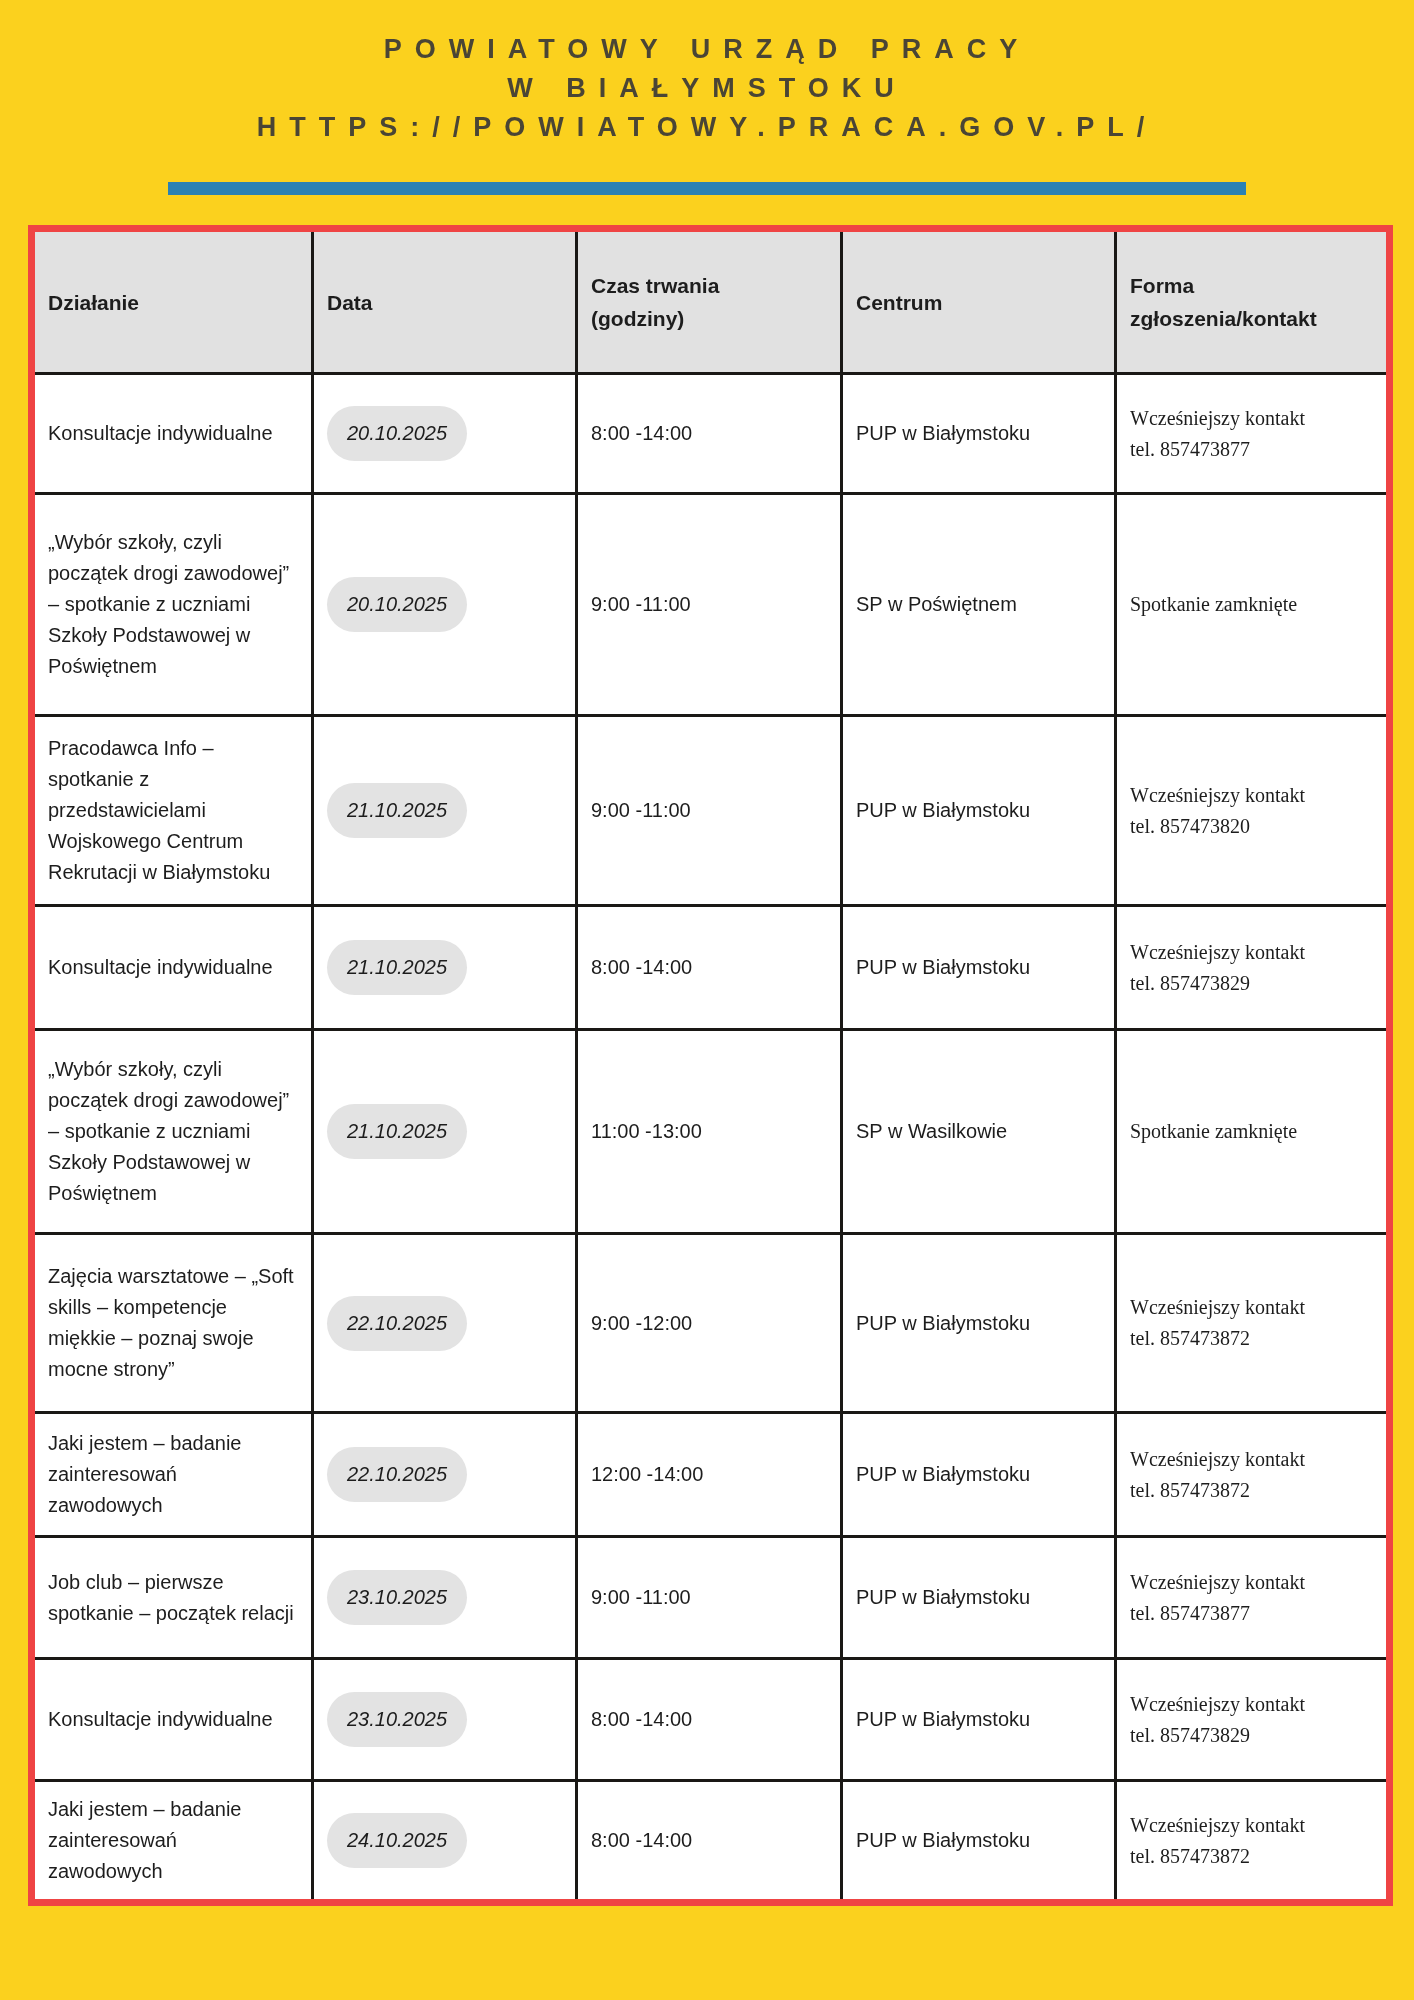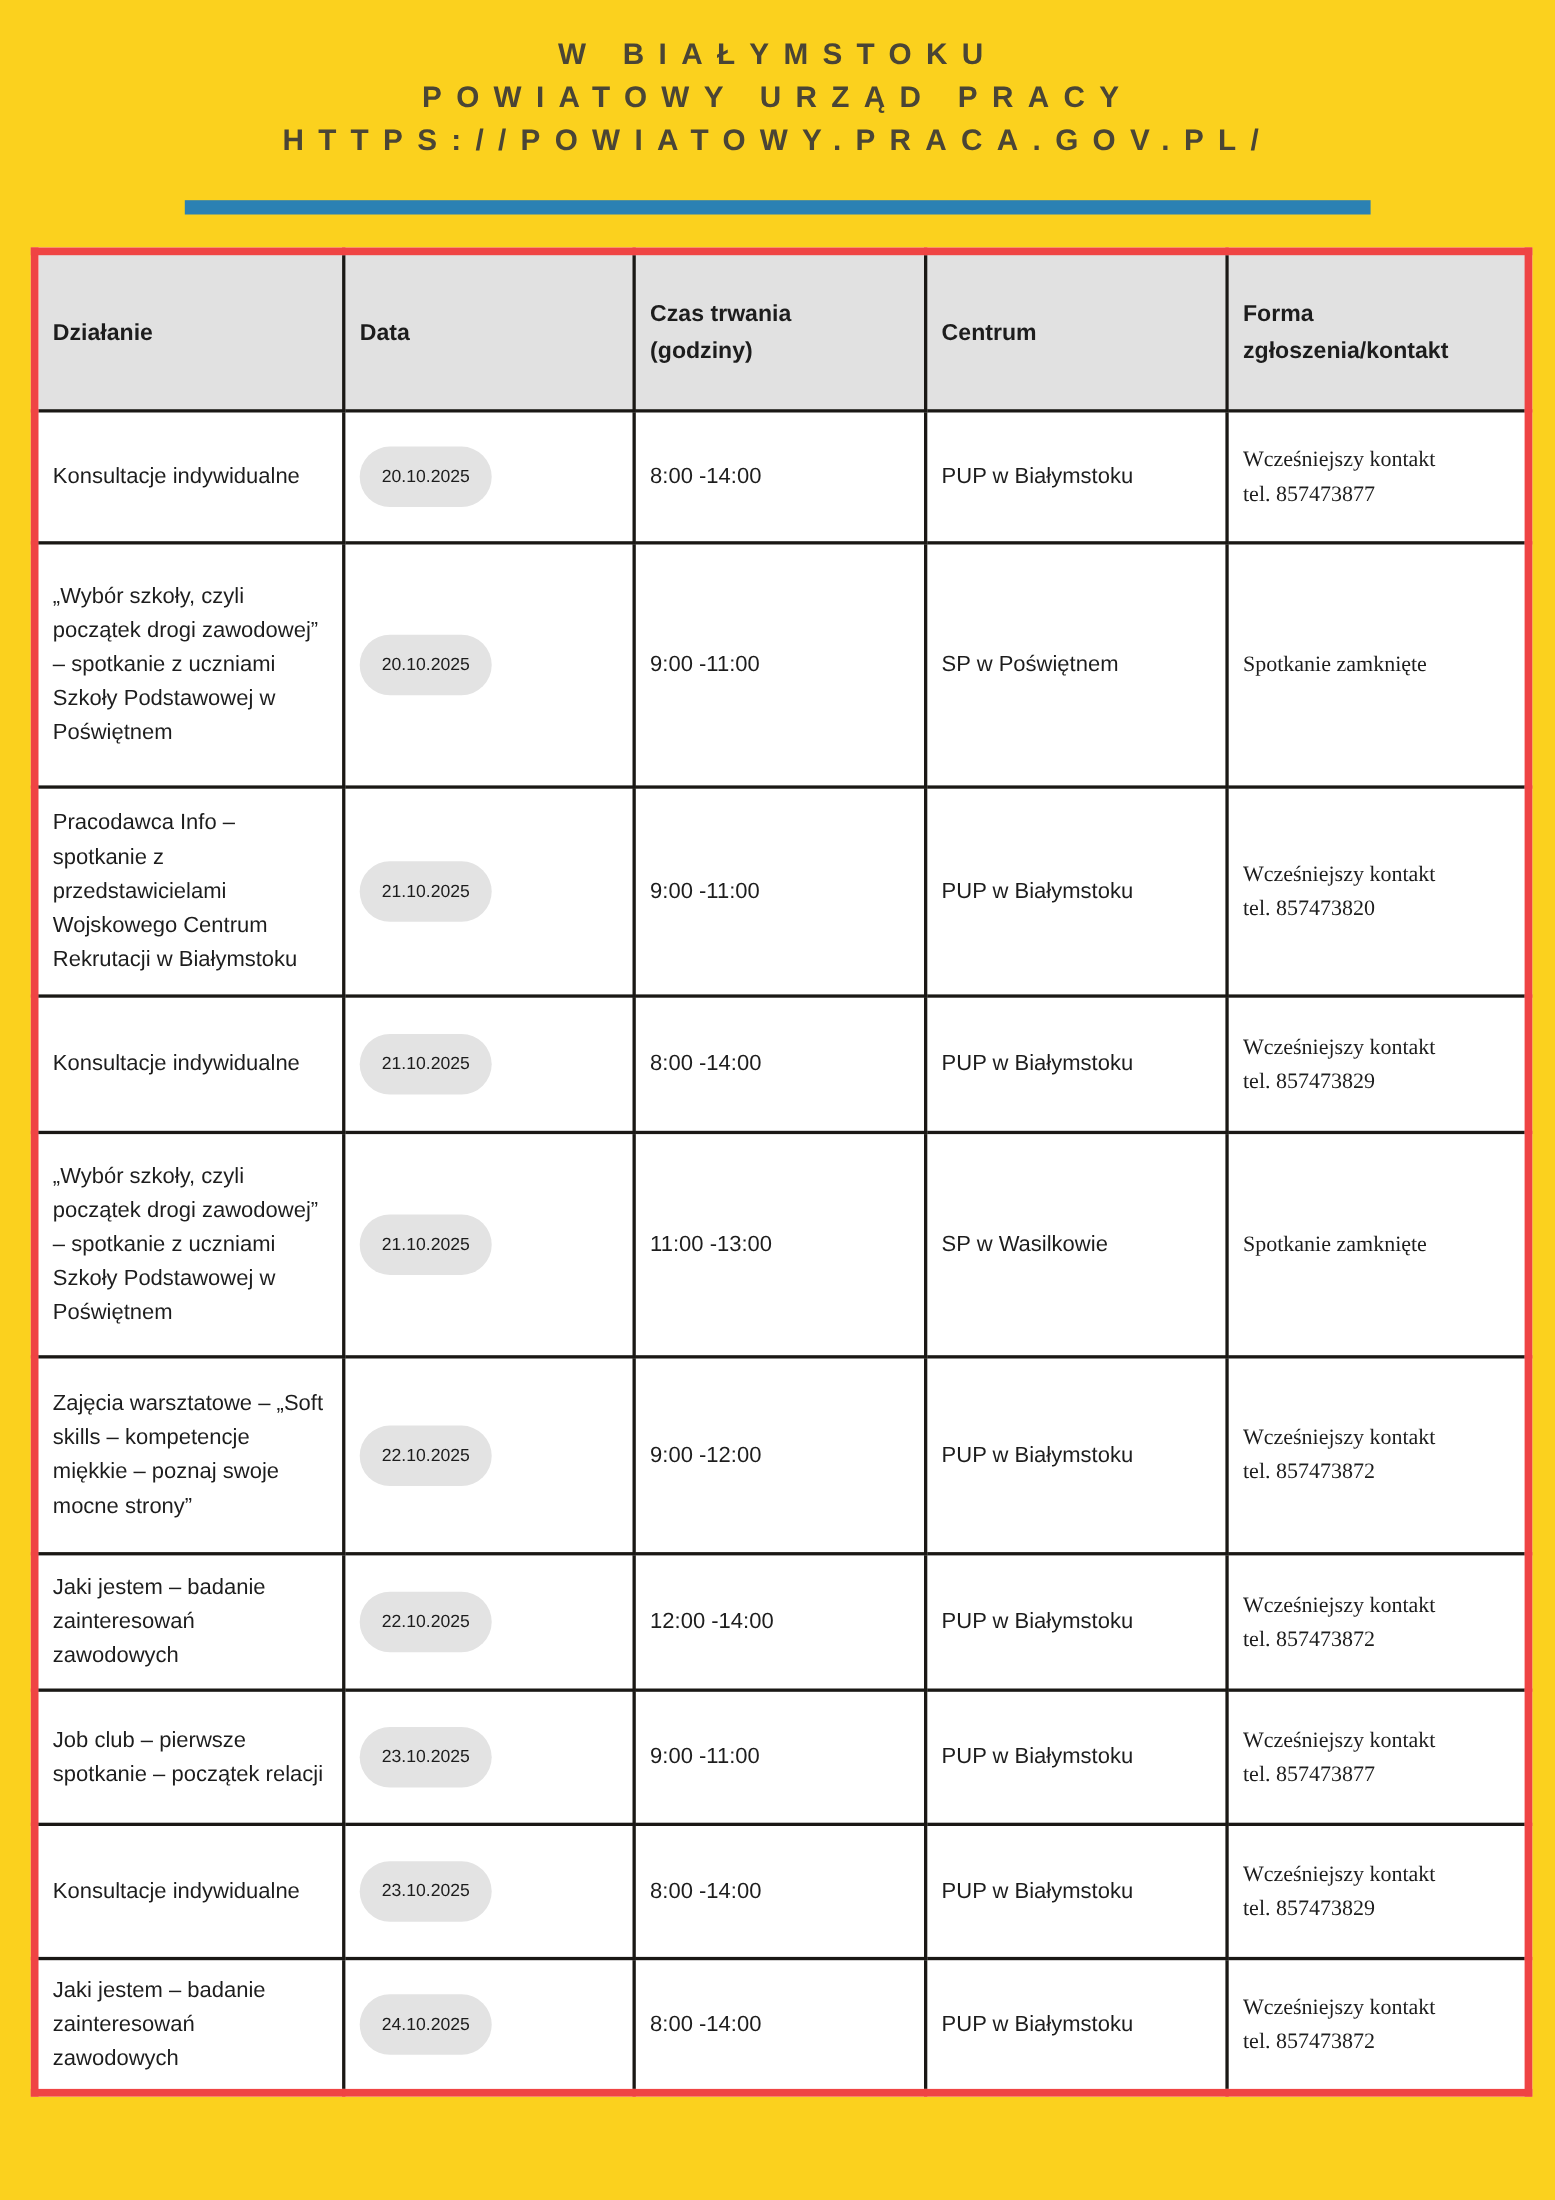--- a/index.html
+++ b/index.html
@@ -61,44 +61,45 @@
     line-height: 31px;
     font-weight: normal;
   }
   td.cell-contact { white-space: pre-line; font-family: Liberation Serif, serif; }
 
   .date-pill {
     display: inline-block;
     background: #E3E3E3;
     border-radius: 30px;
     padding: 12px 20px;
-    font-size: 16px;
+    font-size: 20px;
     color: #1D1D1D;
+    font-style: italic;
   }
 
   
   tbody tr:nth-child(1)  { height: 120px; }
   tbody tr:nth-child(2)  { height: 222px; }
   tbody tr:nth-child(3)  { height: 190px; }
   tbody tr:nth-child(4)  { height: 124px; }
   tbody tr:nth-child(5)  { height: 204px; }
   tbody tr:nth-child(6)  { height: 179px; }
   tbody tr:nth-child(7)  { height: 124px; }
   tbody tr:nth-child(8)  { height: 122px; }
   tbody tr:nth-child(9)  { height: 122px; }
   tbody tr:nth-child(10) { height: 122px; }
 </style>
 </head>
 <body>
 
 <div class="page">
 
   <div class="flyer-header">
+    <div>POWIATOWY URZĄD PRACY</div>
     <div>W BIAŁYMSTOKU</div>
-    <div>POWIATOWY URZĄD PRACY</div>
     <div>HTTPS://POWIATOWY.PRACA.GOV.PL/</div>
   </div>
 
   <div class="divider"></div>
 
   <table class="events">
     <colgroup>
       <col style="width:281px">
       <col style="width:264px">
       <col style="width:265px">

